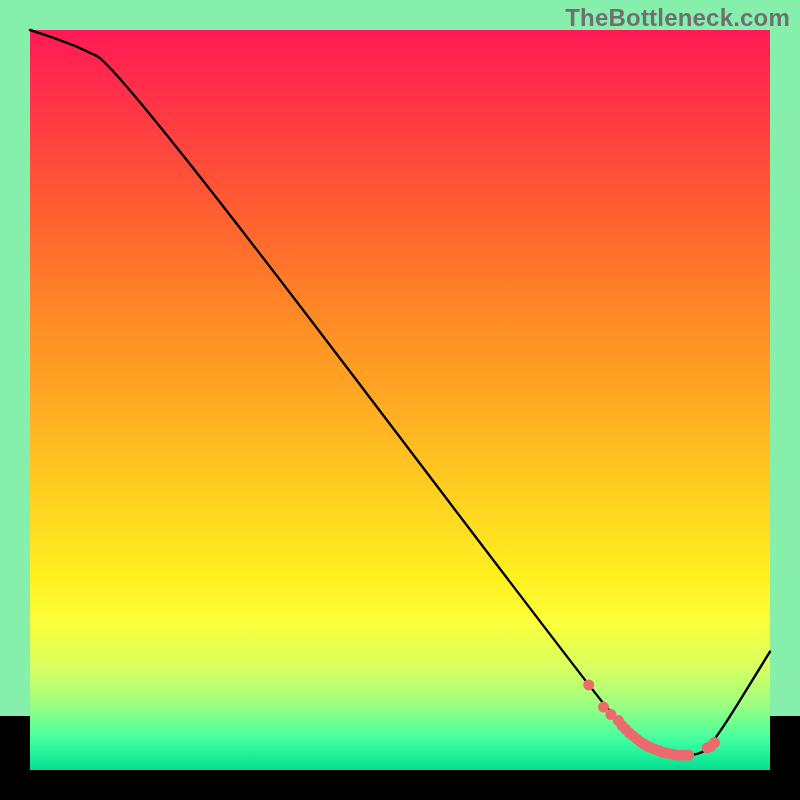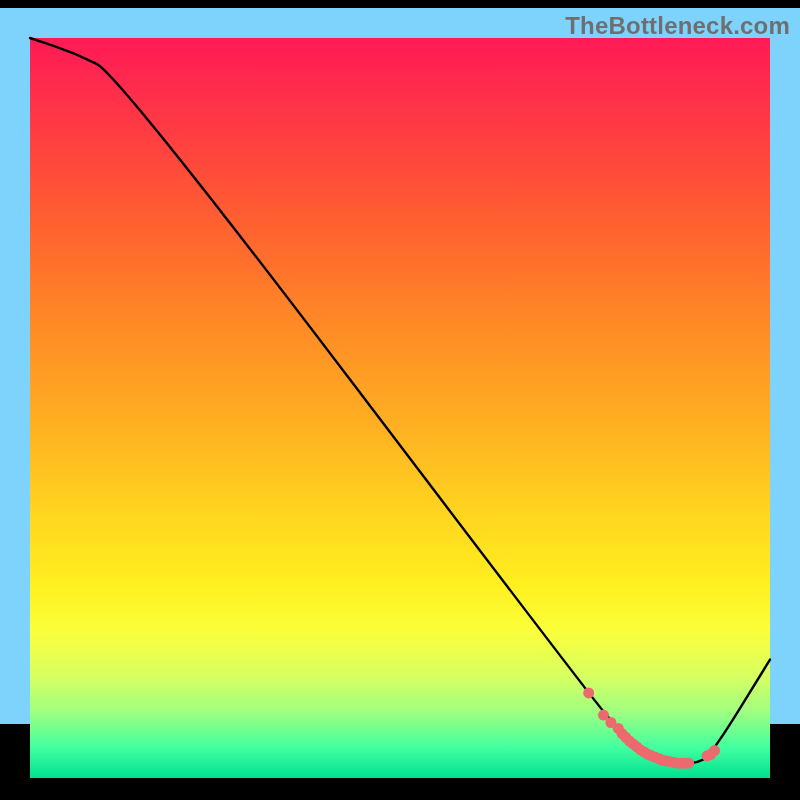--- a/index.html
+++ b/index.html
@@ -7,22 +7,21 @@
     padding: 0;
     width: 800px;
     height: 800px;
     background: #000;
     overflow: hidden;
   }
   .outer {
     position: relative;
     width: 800px;
     height: 716px;
-    background: #7dd3fc;
-    margin-top: 8px;
+    background: #86efac;
   }
   .plot {
     position: absolute;
     left: 30px;
     top: 30px;
     width: 740px;
     height: 740px;
     background: linear-gradient(to bottom,
       #ff1a55 0%,
       #ff2a4d 6%,

